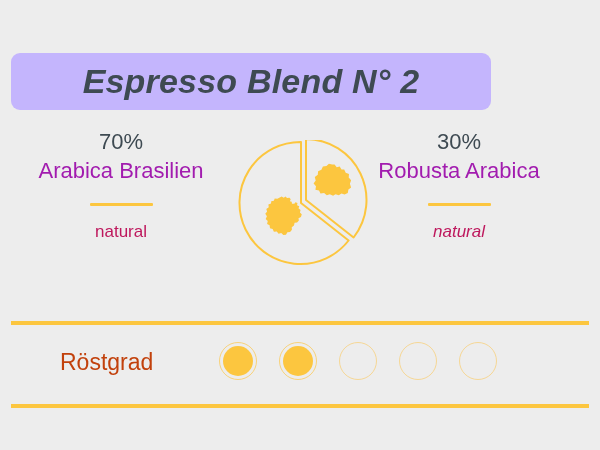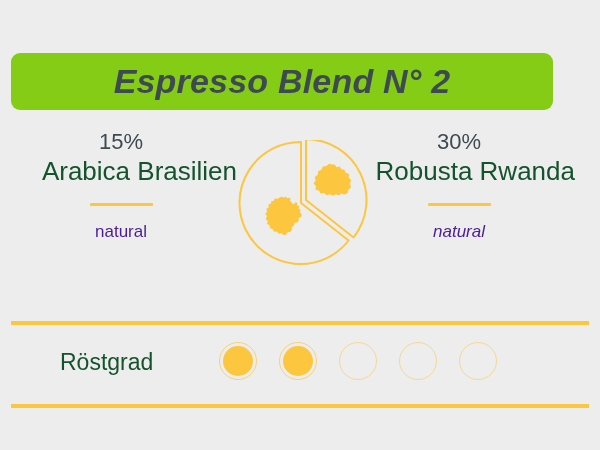--- a/index.html
+++ b/index.html
@@ -23,23 +23,23 @@
     top: 0;
     width: 600px;
     height: 450px;
   }
 
   
   .title-bar {
     position: absolute;
     left: 11px;
     top: 53px;
-    width: 542px;
+    width: 480px;
     height: 57px;
-    background: #84cc16;
+    background: #c4b5fd;
     border-radius: 9px;
     display: flex;
     align-items: center;
     justify-content: center;
   }
   .title-text {
     font-size: 34px;
     font-weight: bold;
     font-style: italic;
     color: #3e4a52;
@@ -63,43 +63,42 @@
   }
   .origin-col.left  { left: 5px; }
   .origin-col.right { left: 343px; }
 
   .origin-percent {
     font-size: 22px;
     line-height: 28px;
     color: #3e4a52;
   }
   .origin-variety {
-    font-size: 26px;
+    font-size: 22px;
     line-height: 30px;
-    color: #14532d;
-    white-space: nowrap;
-    text-align: right;
+    color: #a21caf;
+    white-space: nowrap;
   }
   .origin-divider {
     width: 63px;
     height: 3px;
     background: #fcc63f;
     margin: 17px auto 14px auto;
     border-radius: 1px;
   }
   .origin-farm {
     font-size: 24px;
     line-height: 30px;
     color: #3e4a52;
     white-space: nowrap;
   }
   .origin-process {
     font-size: 17px;
     line-height: 24px;
-    color: #4c1d95;
+    color: #be185d;
     margin-top: 4px;
   }
   .origin-process.italic { font-style: italic; }
 
   
   .blend-pie {
     position: absolute;
     left: 238px;
     top: 140px;
     width: 130px;
@@ -123,21 +122,21 @@
     top: 333px;
     width: 600px;
     height: 62px;
   }
   .roast-label {
     position: absolute;
     left: 60px;
     top: 14px;
     font-size: 23px;
     line-height: 30px;
-    color: #14532d;
+    color: #c2410c;
     white-space: nowrap;
   }
   .roast-dots {
     position: absolute;
     left: 219px;
     top: 9px;
     display: flex;
     gap: 22px;
   }
   .roast-dot {
@@ -164,29 +163,29 @@
 
 <div class="label-card">
 
   <div class="title-bar">
     <div class="title-text">Espresso Blend N° 2</div>
   </div>
 
   <div class="origins">
 
     <div class="origin-col left">
-      <div class="origin-percent">15%</div>
+      <div class="origin-percent">70%</div>
       <div class="origin-variety">Arabica Brasilien</div>
       <div class="origin-divider"></div>
       <div class="origin-process">natural</div>
     </div>
 
     <div class="origin-col right">
       <div class="origin-percent">30%</div>
-      <div class="origin-variety">Robusta Rwanda</div>
+      <div class="origin-variety">Robusta Arabica</div>
       <div class="origin-divider"></div>
       <div class="origin-process italic">natural</div>
     </div>
   </div>
 
   <div class="blend-pie">
     <svg viewBox="0 0 130 130" width="130" height="130">
 
       <path d="M 63 63 L 63 2 A 61 61 0 1 0 110.6 100.5 Z" fill="none" stroke="#fcc63f" stroke-width="2" stroke-linejoin="round" stroke-linecap="round"></path>
 

